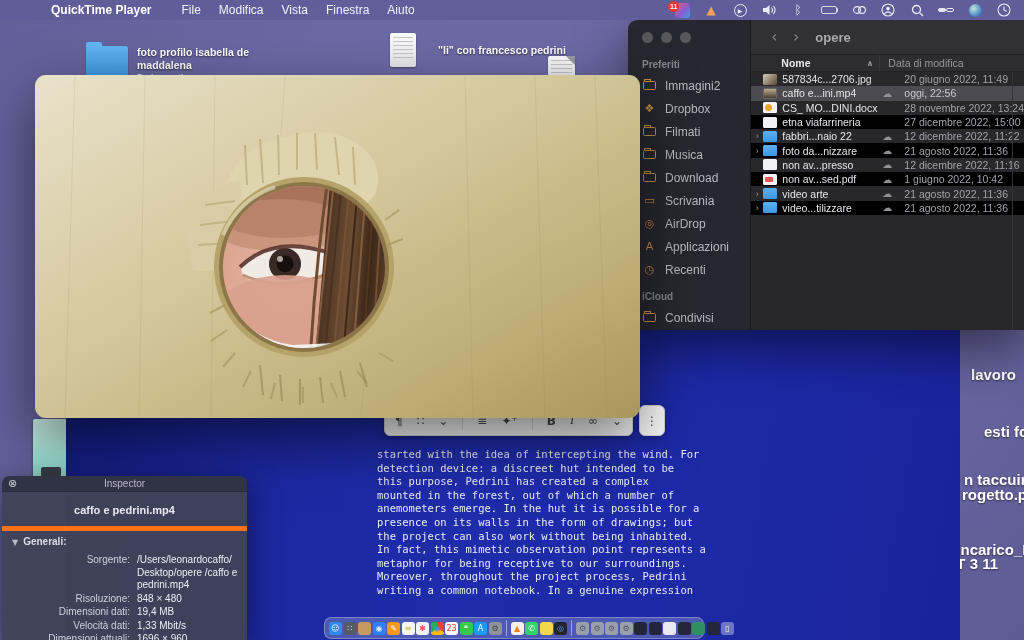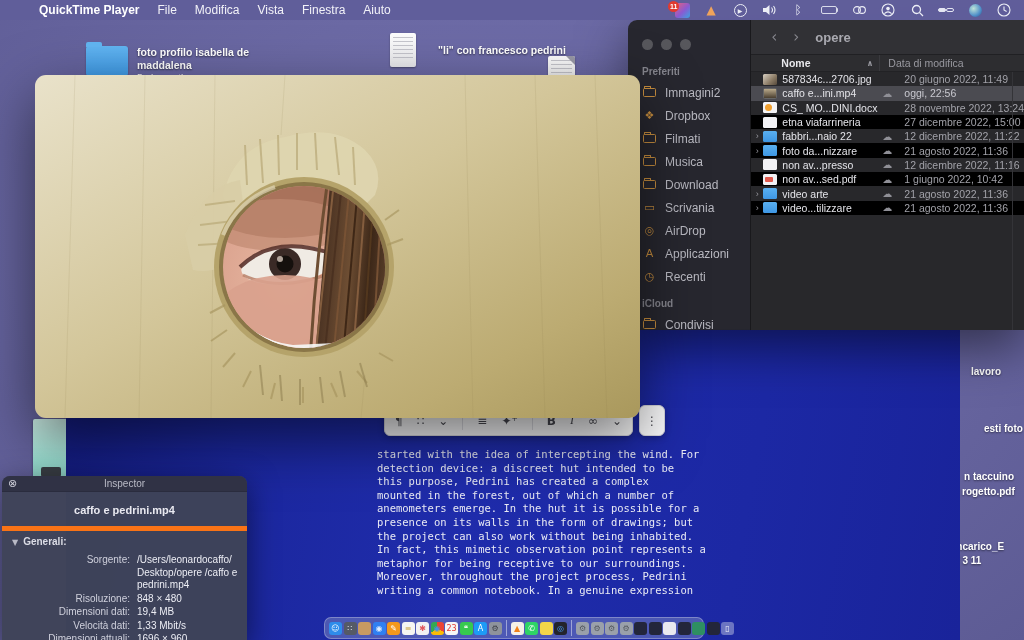--- a/index.html
+++ b/index.html
@@ -4,21 +4,21 @@
 <style>
   * { margin:0; padding:0; box-sizing:border-box; }
   html,body { width:1024px; height:640px; overflow:hidden; }
   body { font-family:"Liberation Sans", sans-serif; position:relative;
          background: radial-gradient(ellipse at 50% 38%, #716fae 0%, #6b69a4 45%, #5d5b94 100%); }
   .abs { position:absolute; }
 
   
   .menubar { left:0; top:0; width:1024px; height:20px; background:rgba(96,94,154,.96);
              display:flex; align-items:center; color:#fff; font-size:12px; z-index:50; }
-  .mb-left { display:flex; align-items:center; gap:0; }
+  .mb-left { display:flex; align-items:center; gap:12px; }
   .apple { width:30px; text-align:center; font-family:"DejaVu Sans",sans-serif; font-size:12px; }
   .appname { font-weight:bold; padding:0 9px; }
   .menu-item { padding:0 9px; color:#f2f2f8; }
   .mb-right { margin-left:auto; display:flex; align-items:center; gap:13px; padding-right:12px; }
   .mi { position:relative; width:16px; height:14px; display:flex; align-items:center; justify-content:center;
         color:#eceef6; font-family:"DejaVu Sans",sans-serif; font-size:11px; }
   .mi-app { width:15px; height:15px; border-radius:3px;
             background:linear-gradient(135deg,#e8607a,#8a5ad2 55%,#3aa4e0); }
   .badge { position:absolute; left:-6px; top:-2px; min-width:11px; height:11px; border-radius:6px;
            background:#e03a30; color:#fff; font-size:7px; font-weight:bold; display:flex;
@@ -39,21 +39,21 @@
   .dicon-label { color:#fff; font-size:10.5px; font-weight:bold; text-shadow:0 1px 2px rgba(0,0,0,.55); line-height:13px; }
   .folder-ico { width:42px; height:30px; background:linear-gradient(#62b5f2,#3f9ae6); border-radius:3px; position:relative; box-shadow:0 1px 2px rgba(0,0,0,.3); }
   .folder-ico::before { content:""; position:absolute; top:-4px; left:0; width:16px; height:5px;
                         background:#62b5f2; border-radius:2px 2px 0 0; }
   .doc-ico { background:linear-gradient(#fdfdfd,#e9e9ec); border-radius:2px; position:relative;
              box-shadow:0 1px 2px rgba(0,0,0,.35); overflow:hidden; }
   .doc-ico::before { content:""; position:absolute; left:3px; top:4px; right:3px; height:22px;
         background:repeating-linear-gradient(#b9b9c2 0 1px, transparent 1px 4px); opacity:.8; }
   .doc-ico.dog::after { content:""; position:absolute; right:0; top:0; border-style:solid;
         border-width:0 9px 9px 0; border-color:transparent #9a9aa8 transparent transparent; }
-  .right-label { position:absolute; color:#fff; font-size:10px; font-weight:bold;
+  .right-label { position:absolute; color:#fff; font-size:15px; font-weight:bold;
                  text-shadow:0 1px 2px rgba(0,0,0,.5); white-space:nowrap; z-index:2; }
   .teal-thumb { left:33px; top:419px; width:37px; height:60px; border-radius:2px;
         background:linear-gradient(#cff2ea,#9adfd2 70%,#8ed4c8); box-shadow:0 1px 3px rgba(0,0,0,.4); z-index:3; }
   .teal-glyph { position:absolute; left:8px; bottom:2px; width:20px; height:10px; background:#3a3f46; border-radius:2px; }
 
   
   .bluewin { left:66px; top:329px; width:894px; height:311px; z-index:4;
     background:linear-gradient(100deg,#141c80 0%,#1b279e 20%,#1f2cab 45%,#1c28a4 75%,#19239a 100%); }
   .doc-text { position:absolute; left:311px; top:119px; width:330px;
               font-family:"DejaVu Sans Mono",monospace; font-size:10.5px; line-height:13.6px; color:#e9eaf4; }
@@ -63,21 +63,21 @@
               align-items:center; padding:0 10px; gap:14px; box-shadow:0 2px 6px rgba(0,0,0,.25); }
   .fmt-more { background:#fbfbfc; border:1px solid #d7d7dc; border-radius:6px; width:26px;
               display:flex; align-items:center; justify-content:center; box-shadow:0 2px 6px rgba(0,0,0,.25); }
   .fmt-ic { color:#4a4a52; font-size:12px; font-family:"DejaVu Sans",sans-serif; }
   .fmt-sep { width:1px; height:18px; background:#dcdce2; }
 
   
   .finder { left:628px; top:20px; width:396px; height:310px; z-index:10;
             box-shadow:0 18px 50px rgba(0,0,0,.5); border-radius:9px 0 0 9px; overflow:hidden;
             display:flex; font-size:11px; }
-  .f-side { width:160px; background:rgba(37,37,43,.97); padding-top:15px; }
+  .f-side { width:160px; background:rgba(37,37,43,.97); padding-top:8px; }
   .tlights { display:flex; gap:8px; padding:4px 0 14px 14px; }
   .tl { width:11px; height:11px; border-radius:50%; background:#57575c; }
   .side-head { color:#85858d; font-size:10px; font-weight:bold; padding:2px 0 4px 14px; }
   .side-item { display:flex; align-items:center; gap:8px; height:23px; padding-left:14px; color:#b9b9c1; font-size:12px; }
   .si-ico { width:15px; text-align:center; color:#c98f3f; font-family:"DejaVu Sans",sans-serif; font-size:11px; }
   .si-folder { width:13px; height:9px; border:1.2px solid #c98f3f; border-radius:1.5px; position:relative; }
   .si-folder::before { content:""; position:absolute; top:-3px; left:0; width:5px; height:2px;
                        border:1.2px solid #c98f3f; border-bottom:none; border-radius:1px 1px 0 0; }
   .f-main { flex:1; background:#28282b; display:flex; flex-direction:column; border-left:1px solid #19191c; }
   .f-toolbar { height:35px; display:flex; align-items:center; gap:4px; padding-left:14px;

